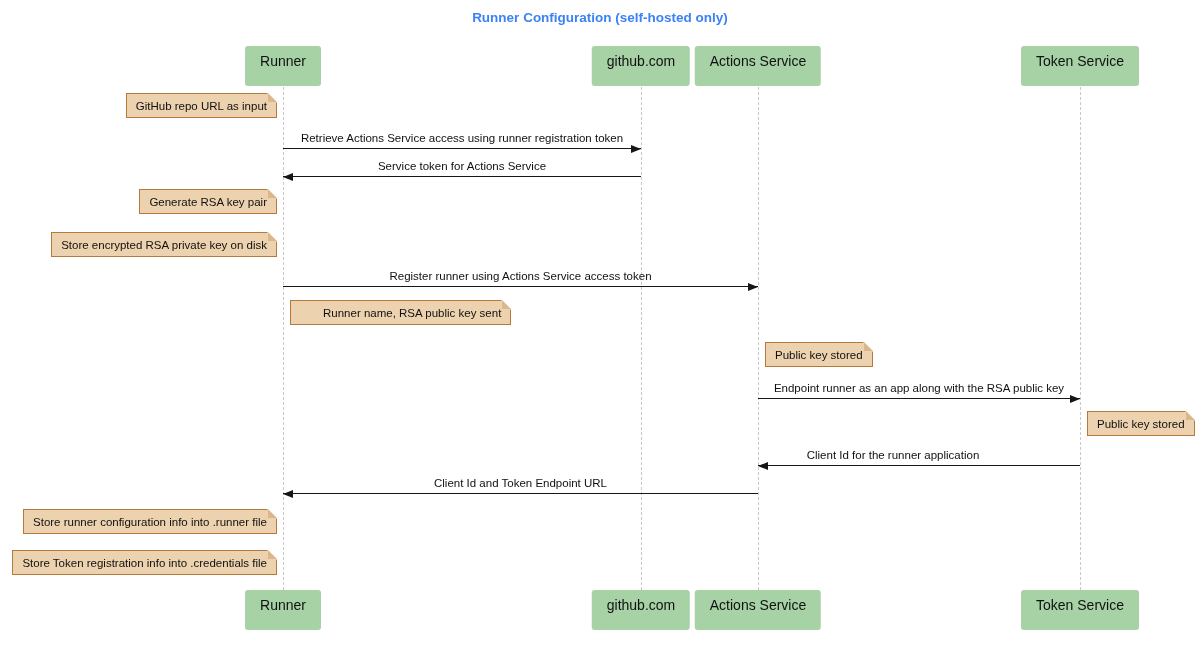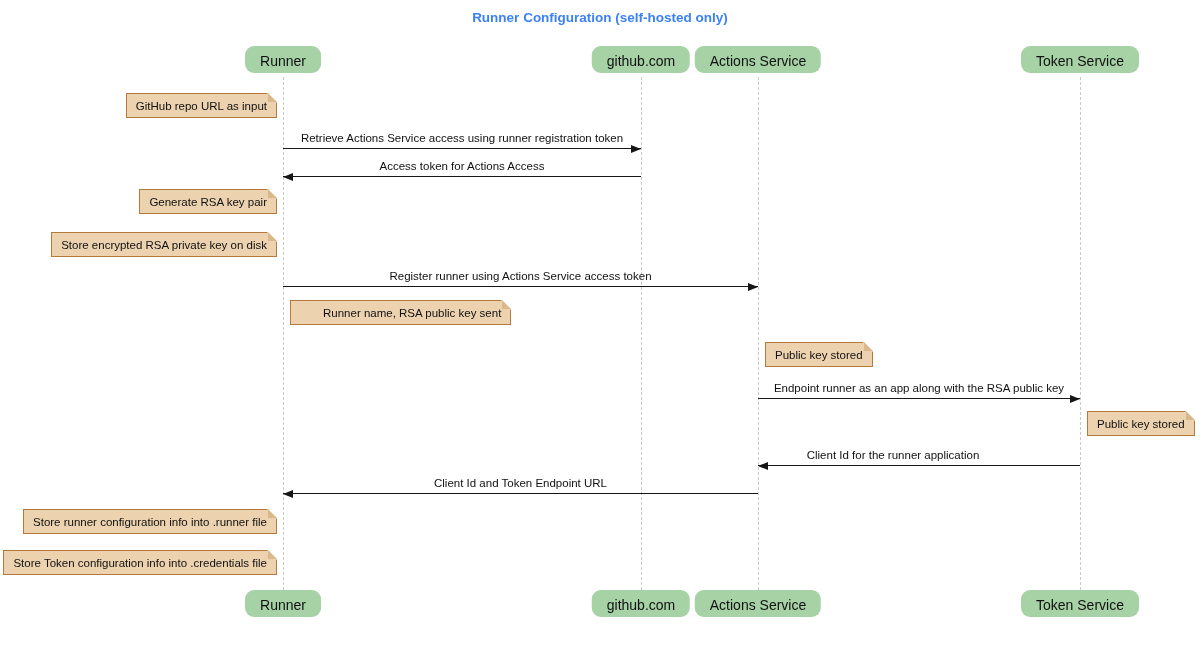--- a/index.html
+++ b/index.html
@@ -20,22 +20,22 @@
     left:0; top:10px; width:1200px;
     text-align:center;
     font-weight:bold;
     font-size:13.5px;
     color:#3b82f6;
   }
   .participant {
     position:absolute;
     transform:translateX(-50%);
     background:var(--part-fill,#a6d2a6);
-    border-radius:9px;
-    height:27px;
+    border-radius:3px;
+    height:40px;
     line-height:31px;
     padding:0 15px;
     font-size:14px;
     white-space:nowrap;
     color:#111;
   }
   .lifeline {
     position:absolute;
     width:0;
     border-left:1px dashed var(--lifeline,#c9c9c9);
@@ -97,21 +97,21 @@
       <div class="lifeline" style="left: 641px; top: 77px; height: 513px;"></div>
       <div class="lifeline" style="left: 758px; top: 77px; height: 513px;"></div>
       <div class="lifeline" style="left: 1080px; top: 77px; height: 513px;"></div>
     </div>
   <div id="layer-messages">
       <div class="msg-line" style="left: 283px; top: 148px; width: 358px;"></div>
       <div class="arrowhead right" style="top: 145px; left: 631px;"></div>
       <div class="msg-label" style="left: 283px; width: 358px; top: 132px;">Retrieve Actions Service access using runner registration token</div>
       <div class="msg-line" style="left: 283px; top: 176px; width: 358px;"></div>
       <div class="arrowhead left" style="top: 173px; left: 283px;"></div>
-      <div class="msg-label" style="left: 283px; width: 358px; top: 160px;">Access token for Actions Access</div>
+      <div class="msg-label" style="left: 283px; width: 358px; top: 160px;">Service token for Actions Service</div>
       <div class="msg-line" style="left: 283px; top: 286px; width: 475px;"></div>
       <div class="arrowhead right" style="top: 283px; left: 748px;"></div>
       <div class="msg-label" style="left: 283px; width: 475px; top: 270px;">Register runner using Actions Service access token</div>
       <div class="msg-line" style="left: 758px; top: 398px; width: 322px;"></div>
       <div class="arrowhead right" style="top: 395px; left: 1070px;"></div>
       <div class="msg-label" style="left: 758px; width: 322px; top: 382px;">Endpoint runner as an app along with the RSA public key</div>
       <div class="msg-line" style="left: 758px; top: 465px; width: 322px;"></div>
       <div class="arrowhead left" style="top: 462px; left: 758px;"></div>
       <div class="msg-label" style="left: 732px; width: 322px; top: 449px;">Client Id for the runner application</div>
       <div class="msg-line" style="left: 283px; top: 493px; width: 475px;"></div>
@@ -119,21 +119,21 @@
       <div class="msg-label" style="left: 283px; width: 475px; top: 477px;">Client Id and Token Endpoint URL</div>
     </div>
   <div id="layer-notes">
       <div class="note" style="top: 93px; right: 923px;">GitHub repo URL as input</div>
       <div class="note" style="top: 189px; right: 923px;">Generate RSA key pair</div>
       <div class="note" style="top: 232px; right: 923px;">Store encrypted RSA private key on disk</div>
       <div class="note" style="top: 300px; left: 290px; padding-left: 32px;">Runner name, RSA public key sent</div>
       <div class="note" style="top: 342px; left: 765px;">Public key stored</div>
       <div class="note" style="top: 411px; left: 1087px;">Public key stored</div>
       <div class="note" style="top: 509px; right: 923px;">Store runner configuration info into .runner file</div>
-      <div class="note" style="top: 550px; right: 923px;">Store Token configuration info into .credentials file</div>
+      <div class="note" style="top: 550px; right: 923px;">Store Token registration info into .credentials file</div>
     </div>
   <div id="layer-participants">
       <div class="participant" style="left: 283px; top: 46px;">Runner</div>
       <div class="participant" style="left: 283px; top: 590px;">Runner</div>
       <div class="participant" style="left: 641px; top: 46px;">github.com</div>
       <div class="participant" style="left: 641px; top: 590px;">github.com</div>
       <div class="participant" style="left: 758px; top: 46px;">Actions Service</div>
       <div class="participant" style="left: 758px; top: 590px;">Actions Service</div>
       <div class="participant" style="left: 1080px; top: 46px;">Token Service</div>
       <div class="participant" style="left: 1080px; top: 590px;">Token Service</div>

